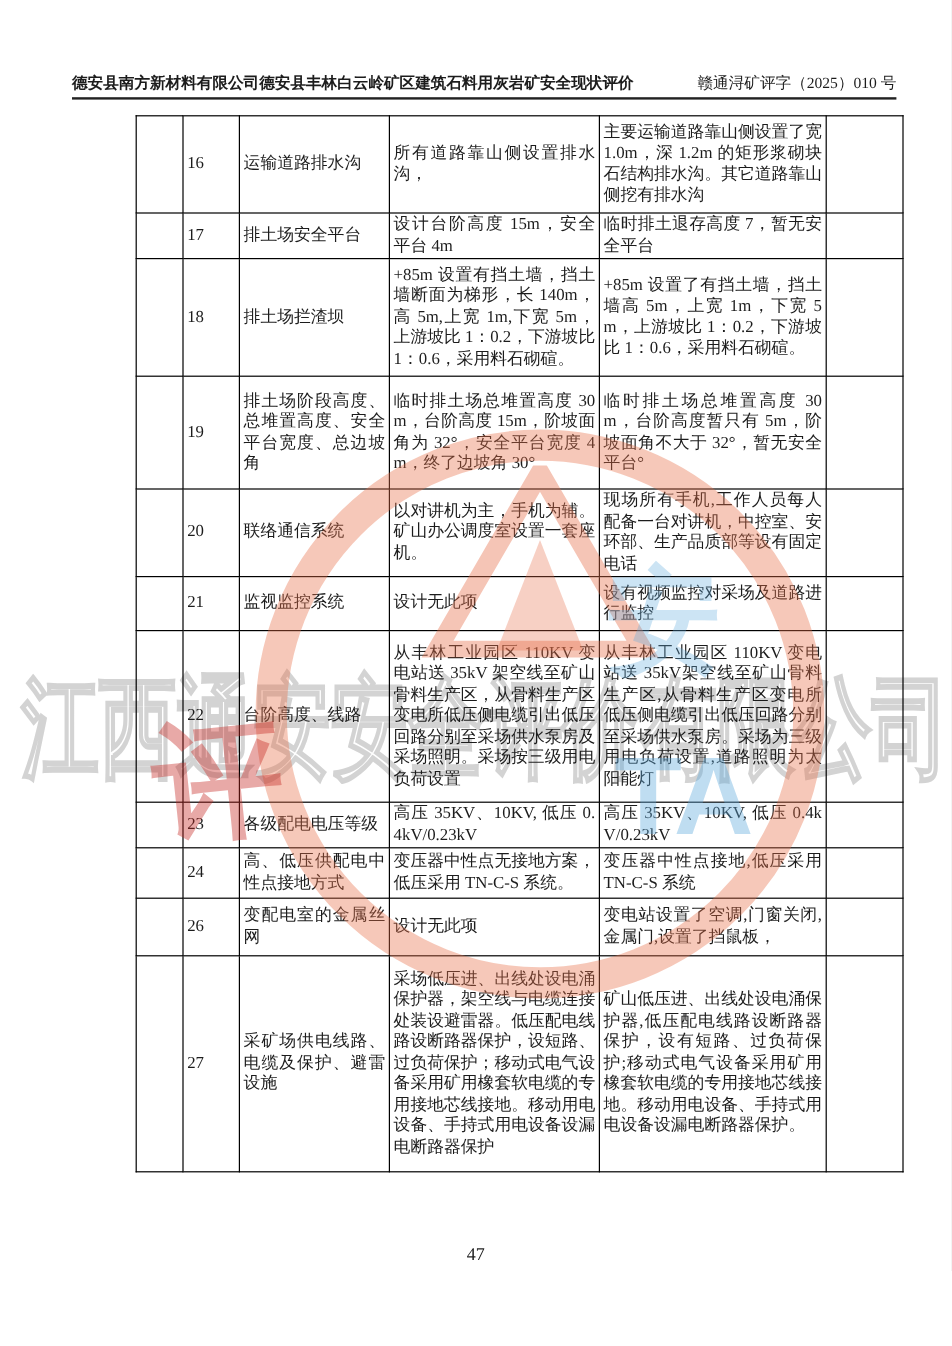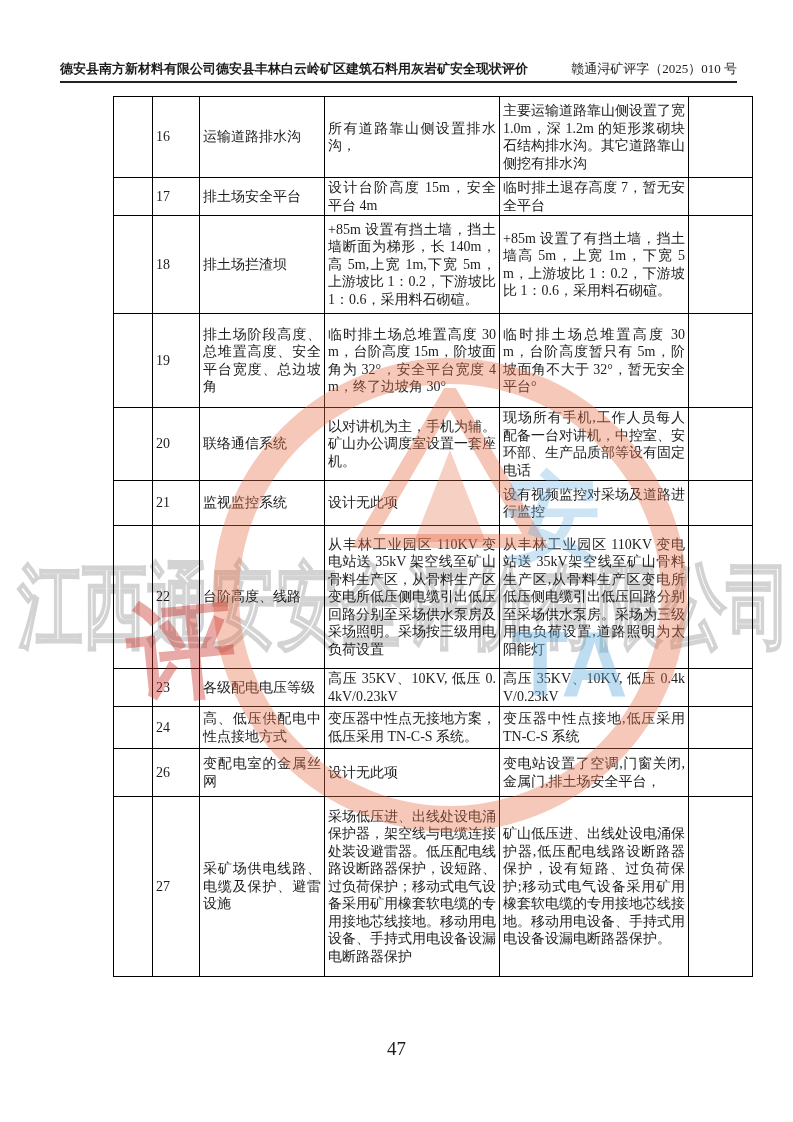--- a/index.html
+++ b/index.html
@@ -7,21 +7,21 @@
     position:relative;
     width:793px;height:1122px;
     margin:0 auto;
     background:#ffffff;
     overflow:hidden;
     font-family:"Liberation Serif","DejaVu Serif",serif;
     color:#1c1c1c;
   }
   
   .doc-header{
-    position:absolute;left:60px;right:56px;top:60px;
+    position:absolute;left:60px;right:46px;top:60px;
     display:flex;justify-content:space-between;align-items:flex-end;
     border-bottom:2px solid #222;
     padding-bottom:3px;
     font-size:13px;font-weight:700;
     white-space:nowrap;
   }
   .doc-header .h-right{font-weight:400;}
   
   .tbl-wrap{position:absolute;left:113px;top:96px;z-index:2;}
   table.main{
@@ -40,21 +40,21 @@
   td.col-empty-l{width:32px;}
   td.col-no{width:40px;text-align:center;font-size:15px;}
   td.col-name{width:118px;}
   td.col-design{width:168px;}
   td.col-actual{width:182px;}
   td.col-empty-r{width:57px;}
   td.c-center{text-align:center;}
   
   .page-number{
     position:absolute;left:0;right:0;top:1038px;
-    text-align:center;font-size:19px;
+    text-align:center;font-size:15px;
   }
   
   .wm-company{
     position:absolute;left:18px;top:545px;z-index:1;
     font-size:92px;font-weight:700;
     white-space:nowrap;
     color:transparent;
     -webkit-text-stroke:2px #a8a8a8;
     opacity:0.5;
     transform:scaleX(0.70);
@@ -172,21 +172,21 @@
           <td class="col-name">高、低压供配电中性点接地方式</td>
           <td class="col-design c-center">变压器中性点无接地方案，低压采用 TN-C-S 系统。</td>
           <td class="col-actual c-center">变压器中性点接地,低压采用 TN-C-S 系统</td>
           <td class="col-empty-r"></td>
         </tr>
         <tr style="height:48px">
           <td class="col-empty-l"></td>
           <td class="col-no">26</td>
           <td class="col-name">变配电室的金属丝网</td>
           <td class="col-design c-center">设计无此项</td>
-          <td class="col-actual">变电站设置了空调,门窗关闭,金属门,排土场安全平台，</td>
+          <td class="col-actual">变电站设置了空调,门窗关闭,金属门,设置了挡鼠板，</td>
           <td class="col-empty-r"></td>
         </tr>
         <tr style="height:180px">
           <td class="col-empty-l"></td>
           <td class="col-no">27</td>
           <td class="col-name">采矿场供电线路、电缆及保护、避雷设施</td>
           <td class="col-design c-center">采场低压进、出线处设电涌保护器，架空线与电缆连接处装设避雷器。低压配电线路设断路器保护，设短路、过负荷保护；移动式电气设备采用矿用橡套软电缆的专用接地芯线接地。移动用电 设备、手持式用电设备设漏电断路器保护</td>
           <td class="col-actual c-center">矿山低压进、出线处设电涌保护器,低压配电线路设断路器保护，设有短路、过负荷保护;移动式电气设备采用矿用橡套软电缆的专用接地芯线接地。移动用电设备、手持式用电设备设漏电断路器保护。</td>
           <td class="col-empty-r"></td>
         </tr>

